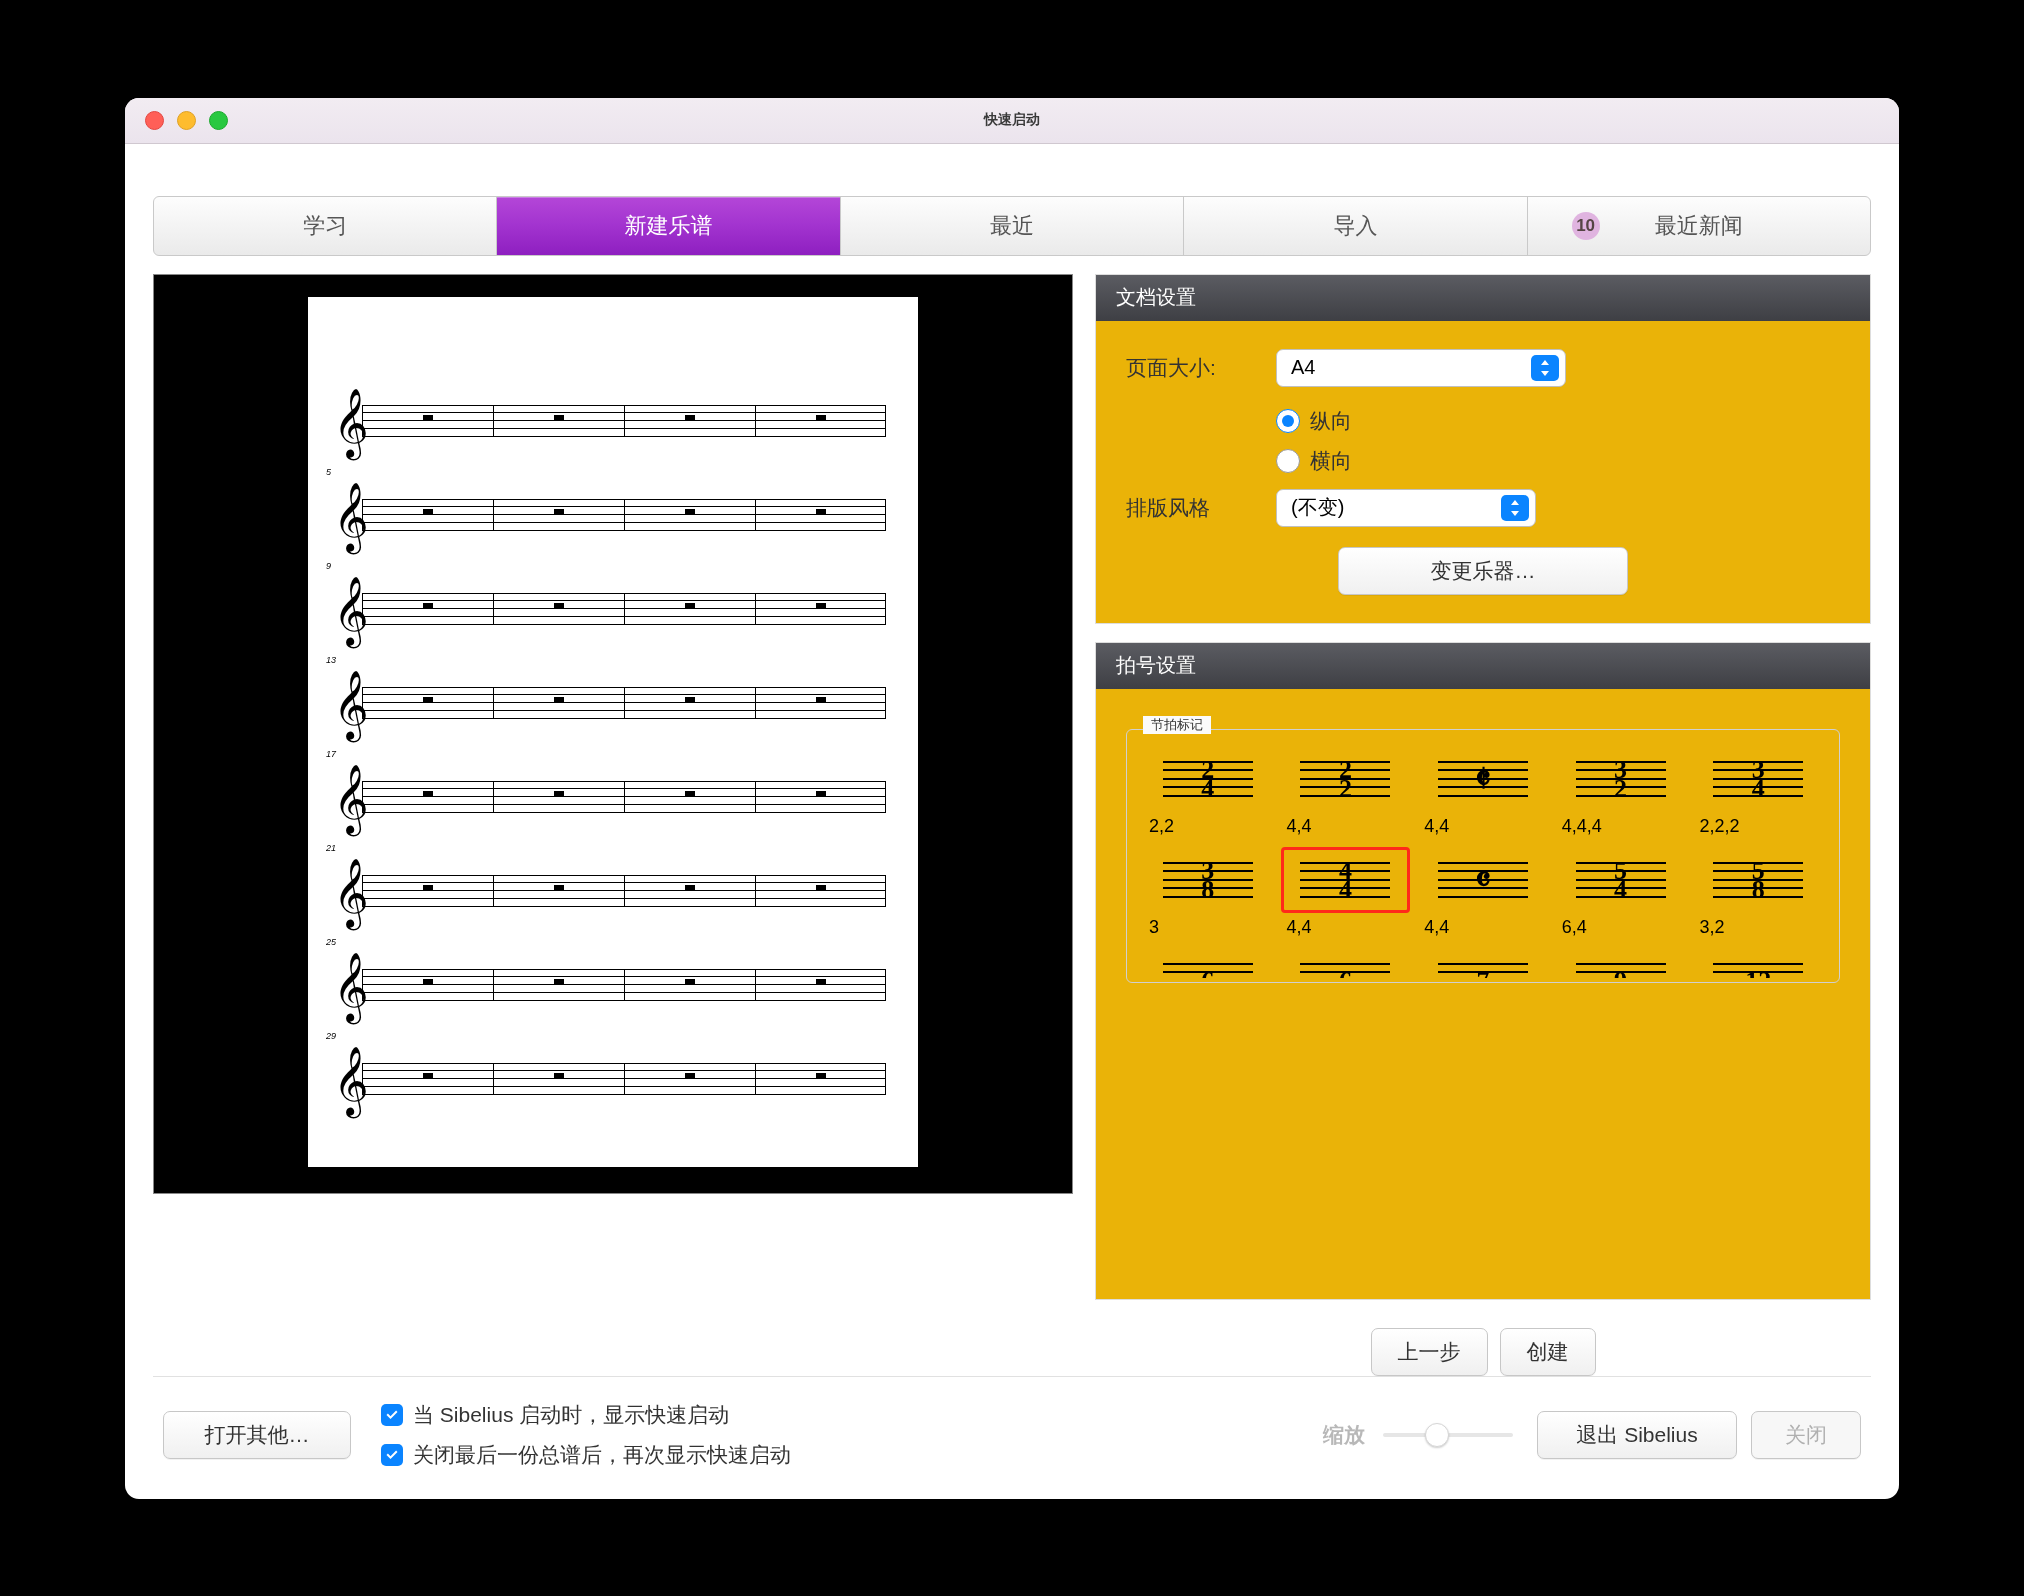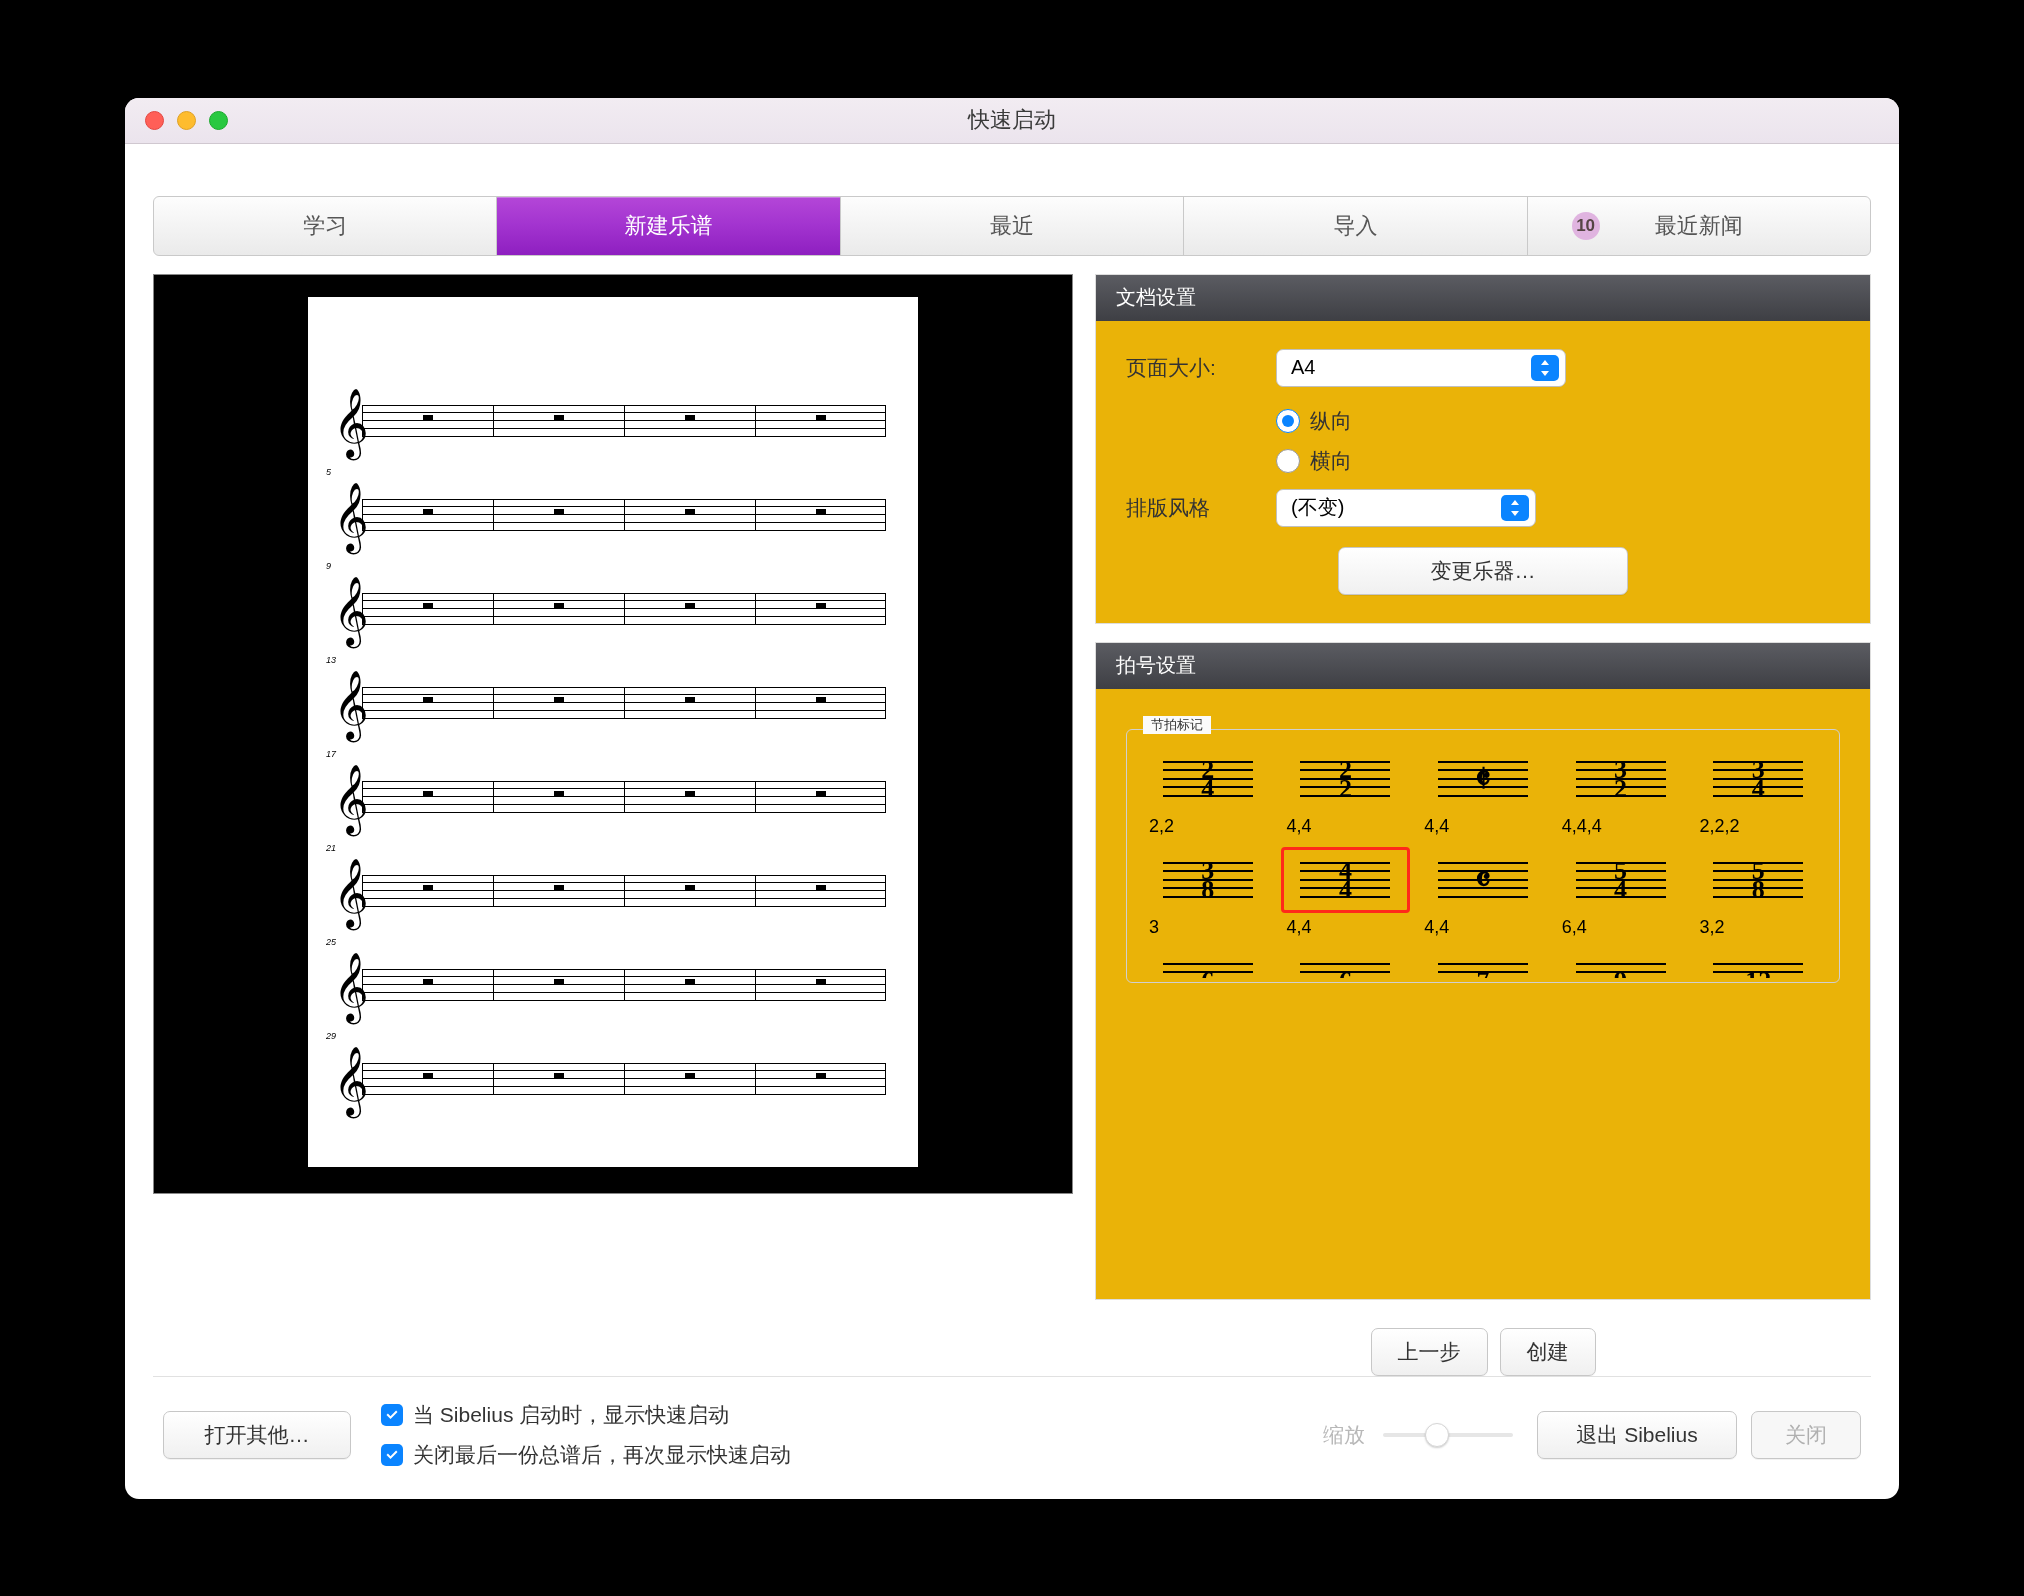--- a/index.html
+++ b/index.html
@@ -30,21 +30,21 @@
     align-items: center;
     position: relative;
   }
   .traffic { display:flex; gap:13px; margin-left:20px; }
   .dot { width:19px; height:19px; border-radius:50%; }
   .dot.red { background:#ff5f57; border:1px solid #e24640; }
   .dot.yellow { background:#febc2e; border:1px solid #dfa023; }
   .dot.green { background:#28c840; border:1px solid #1aa92c; }
   .title-center {
     position:absolute; left:0; right:0; text-align:center;
-    font-size:22px; color:#3a3a3a; font-weight:400;
+    font-size:14px; color:#3a3a3a; font-weight:700;
   }
   .content { flex:1; display:flex; flex-direction:column; padding:0 28px; }
   
   .tabs {
     margin-top:52px;
     display:flex;
     height:60px;
     border:1px solid #c9c9c9;
     border-radius:6px;
     overflow:hidden;
@@ -175,21 +175,21 @@
   .nav-buttons { display:flex; gap:12px; justify-content:center; margin-top:10px; }
   
   .footer {
     border-top:1px solid #e1e1e1; padding:24px 10px 30px 10px;
     display:flex; align-items:center;
   }
   .chk { width:22px; height:22px; border-radius:5px; background:#0a84ff; display:inline-flex; align-items:center; justify-content:center; margin-right:10px;}
   .chk svg { fill:#fff; }
   .chk-items { margin-left:30px; display:flex; flex-direction:column; gap:12px; }
   .chk-row { display:flex; align-items:center; font-size:21px; color:#333; }
-  .zoom { display:flex; align-items:center; gap:18px; margin-left:auto; margin-right:24px; color:#b8b8b8; font-size:21px;}
+  .zoom { display:flex; align-items:center; gap:18px; margin-left:auto; margin-right:24px; color:#b8b8b8; font-size:21px;font-weight:bold;}
   .slider-track { width:130px; height:4px; background:#e6e6e6; border-radius:2px; position:relative;}
   .slider-thumb { position:absolute; left:42px; top:-10px; width:24px; height:24px; border-radius:50%; background:#fff; border:1px solid #d6d6d6; box-shadow:0 1px 2px rgba(0,0,0,0.2);}
 </style>
 </head>
 <body>
 
 <div class="window">
   <div class="titlebar">
     <div class="traffic">
       <div class="dot red"></div>

